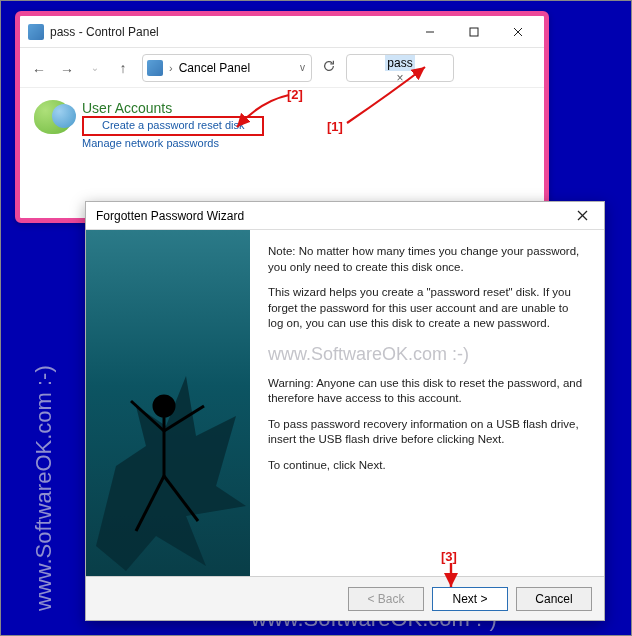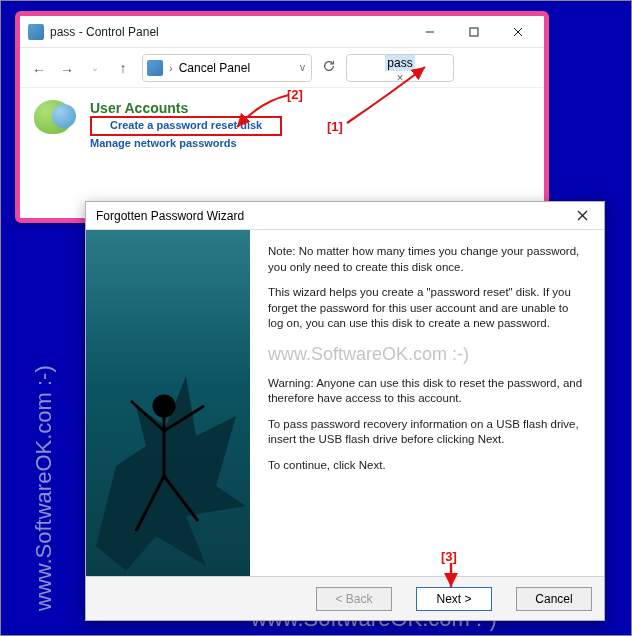--- a/index.html
+++ b/index.html
@@ -78,21 +78,21 @@
     border: 1px solid #d0d0d0;
     border-radius: 4px;
     height: 28px; width: 108px;
     padding: 0 2px;
     flex-direction: column;
   }
   .search-text {
     flex:1; font-size:12px; background:#cfe4f7; padding:1px 2px; color:#000;
   }
   .search-x { color:#666; font-size:12px; }
-  .cp-body { padding: 12px 14px; display:flex; gap:18px;font-weight:bold; }
+  .cp-body { padding: 12px 14px; display:flex; gap:10px; }
   .ua-icon {
     width: 38px; height: 34px;
     background: radial-gradient(circle at 30% 30%, #aee07a, #6db83c);
     border-radius: 50% 50% 45% 45%;
     position: relative;
   }
   .ua-icon::after {
     content:""; position:absolute; left:18px; top:4px;
     width:24px; height:24px; border-radius:50%;
     background: radial-gradient(circle at 30% 30%, #9ed0f0,#4a9acc);
@@ -143,21 +143,20 @@
     gap:8px; padding: 0 12px;
     background:#f4f4f4;
   }
   .btn {
     min-width:76px; height:24px;
     border:1px solid #9a9a9a;
     background:#efefef;
     font-size:12px;
     display:flex; align-items:center; justify-content:center;
     padding: 0 8px;
-    margin-left: 16px;
   }
   .btn.primary { border:1.5px solid #2a6fb5; background:#fff; }
   .btn.disabled { color:#9a9a9a; }
 
   
   .anno { position:absolute; color:#d11; font-weight:700; font-size:13px; font-family: Arial,sans-serif; pointer-events:none;}
   .arrow-red {
     position:absolute; pointer-events:none;
   }
 </style>

